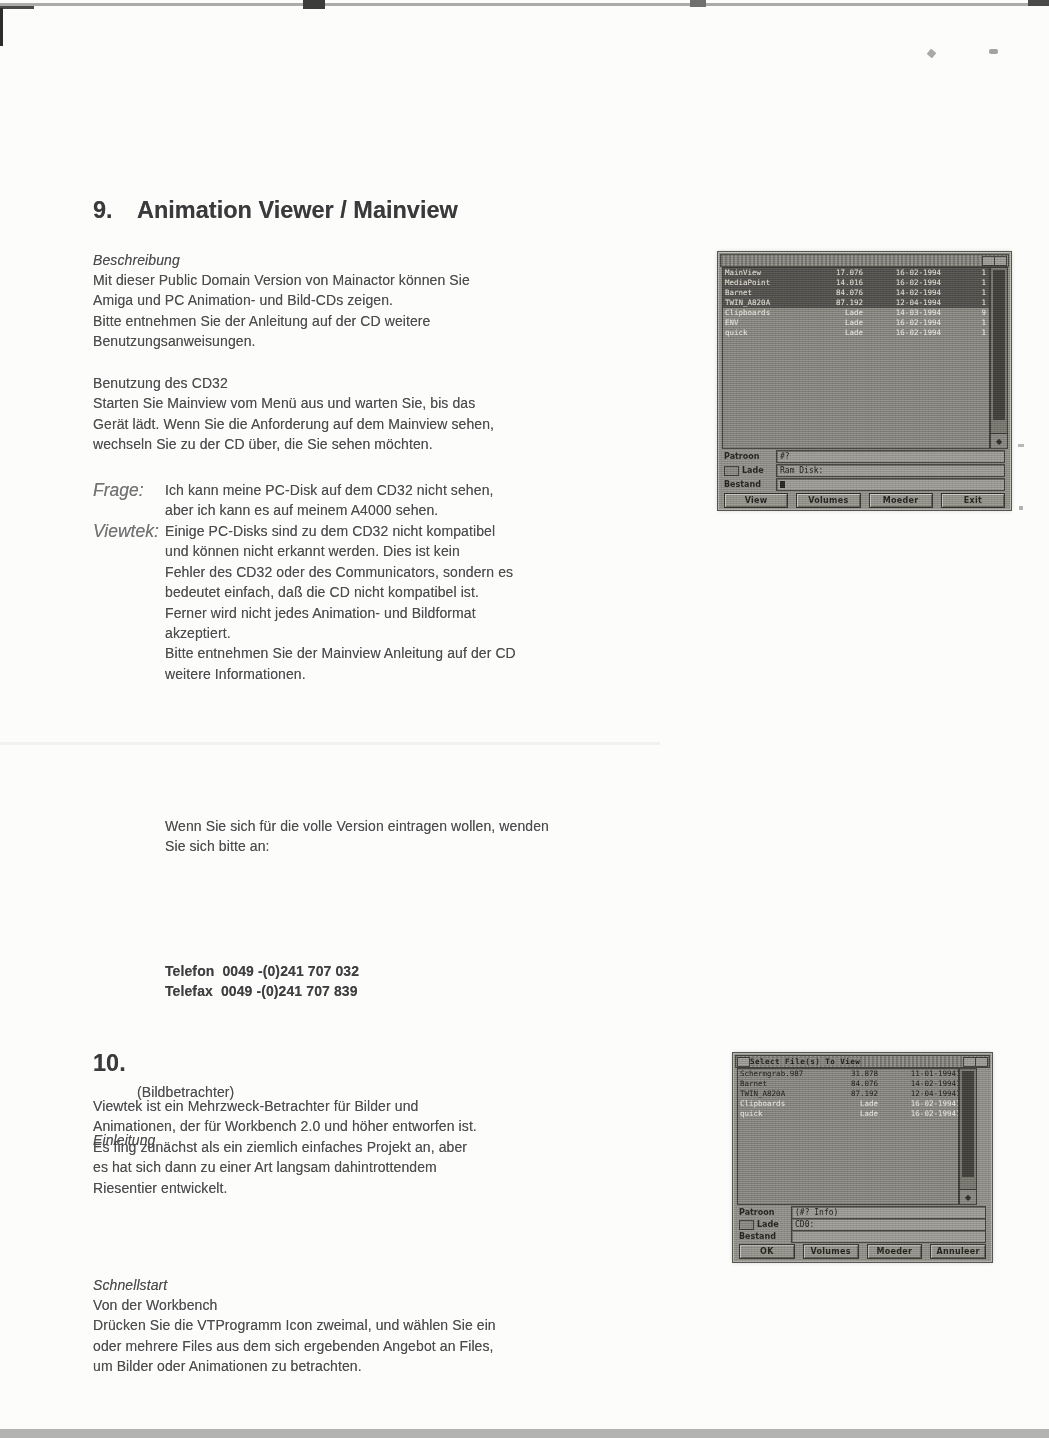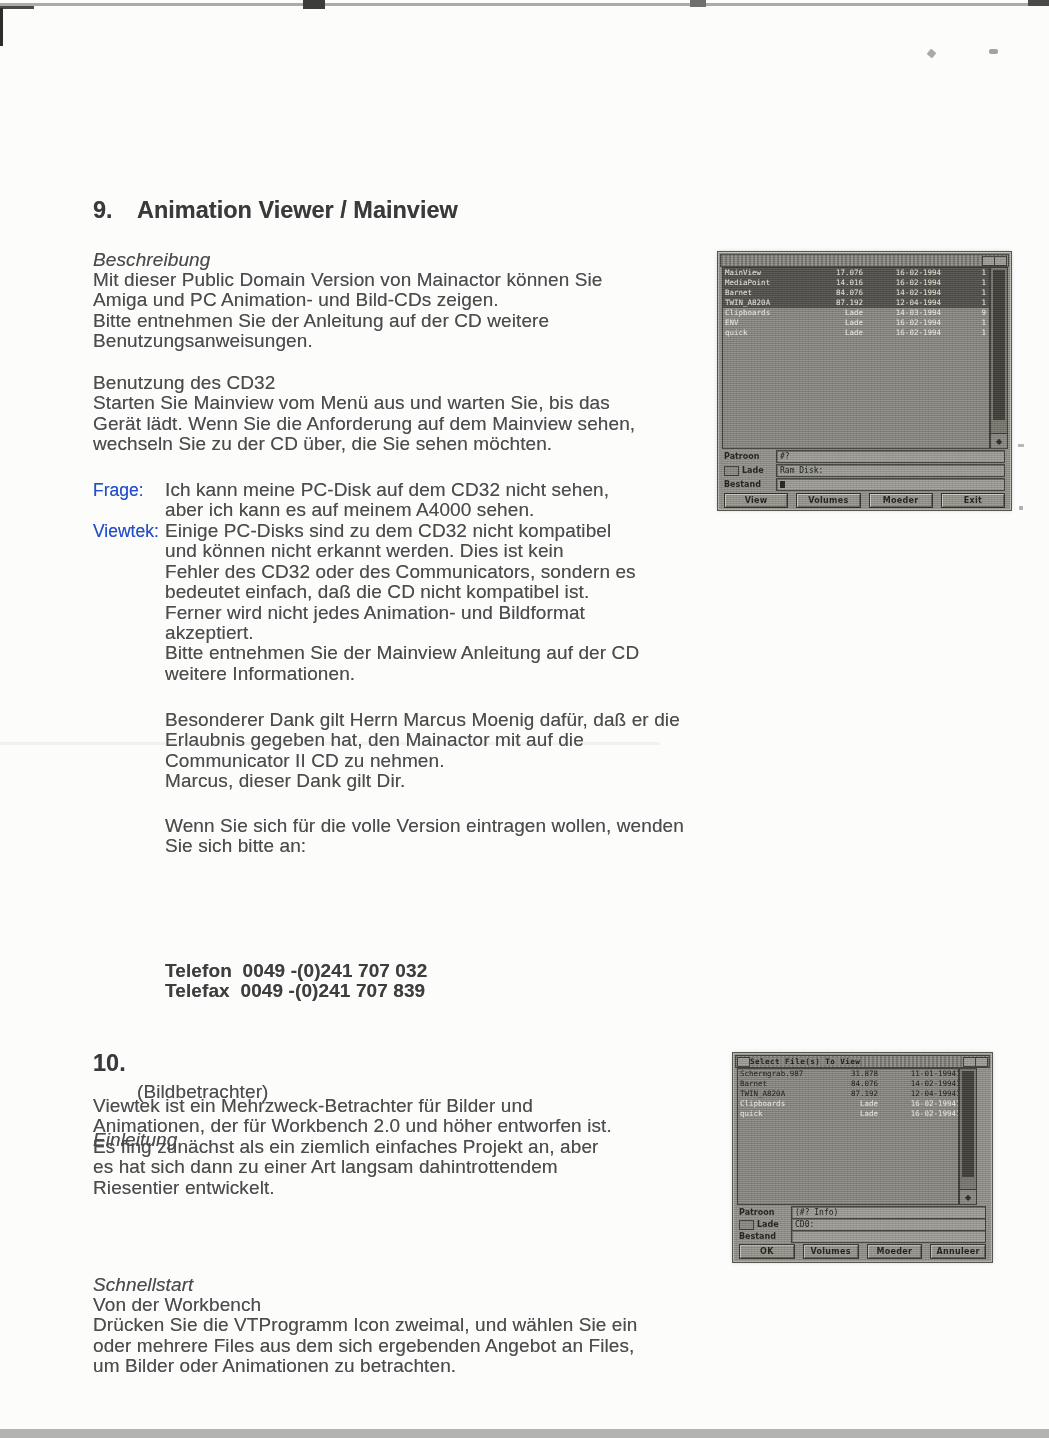--- a/index.html
+++ b/index.html
@@ -7,38 +7,39 @@
     position:relative;
     width:1049px;height:1438px;
     background:#fcfcfb;
     overflow:hidden;
     font-family:"Liberation Sans", sans-serif;
   }
   
   .tblock{
     position:absolute;
     color:#4c4c4e;
-    font-size:19px;
+    font-size:14px;
     line-height:20.4px;
     white-space:pre-wrap;
     letter-spacing:.1px;
     text-shadow:0 0 .5px rgba(70,70,72,.55);
   }
   .italic{font-style:italic;}
   .bold{font-weight:bold;color:#3e3e40;}
   .heading{
     position:absolute;display:flex;
     font-weight:bold;font-size:23.5px;color:#3a3a3c;
     text-shadow:0 0 .6px rgba(40,40,42,.5);
   }
   .heading .hnum{width:44px;flex:0 0 44px;}
   .qarow{position:absolute;display:flex;}
   .qarow .qlabel{
-    flex:0 0 72px;color:#1d4ed8;font-size:17.5px;line-height:20.4px;
+    flex:0 0 72px;color:#737373;font-size:17.5px;line-height:20.4px;
     text-shadow:0 0 .5px rgba(70,70,72,.55);
+    font-style:italic;
   }
   
   .artifact{position:absolute;}
   
   .shot{
     position:absolute;
     background:#97968e;
     box-shadow:0 0 0 1px #54544e, inset 0 0 0 1px #c6c5bc, 0 0 4px rgba(0,0,0,.25);
     filter:blur(.3px) contrast(.96);
   }
@@ -159,24 +160,20 @@
     <span class="tblock" style="position:static;">Einige PC-Disks sind zu dem CD32 nicht kompatibel
 und können nicht erkannt werden. Dies ist kein
 Fehler des CD32 oder des Communicators, sondern es
 bedeutet einfach, daß die CD nicht kompatibel ist.
 Ferner wird nicht jedes Animation- und Bildformat
 akzeptiert.
 Bitte entnehmen Sie der Mainview Anleitung auf der CD
 weitere Informationen.</span>
   </div>
 
-  <div class="tblock" style="left:165px;top:710px;width:640px;">Besonderer Dank gilt Herrn Marcus Moenig dafür, daß er die
-Erlaubnis gegeben hat, den Mainactor mit auf die
-Communicator II CD zu nehmen.
-Marcus, dieser Dank gilt Dir.</div>
 
   <div class="tblock" style="left:165px;top:816px;width:640px;">Wenn Sie sich für die volle Version eintragen wollen, wenden
 Sie sich bitte an:</div>
 
 
   <div class="tblock bold" style="left:165px;top:961px;width:500px;">Telefon  0049 -(0)241 707 032
 Telefax  0049 -(0)241 707 839</div>
 
   <div class="heading" style="left:93px;top:1050px;width:600px;">
     <span class="hnum">10.</span>

